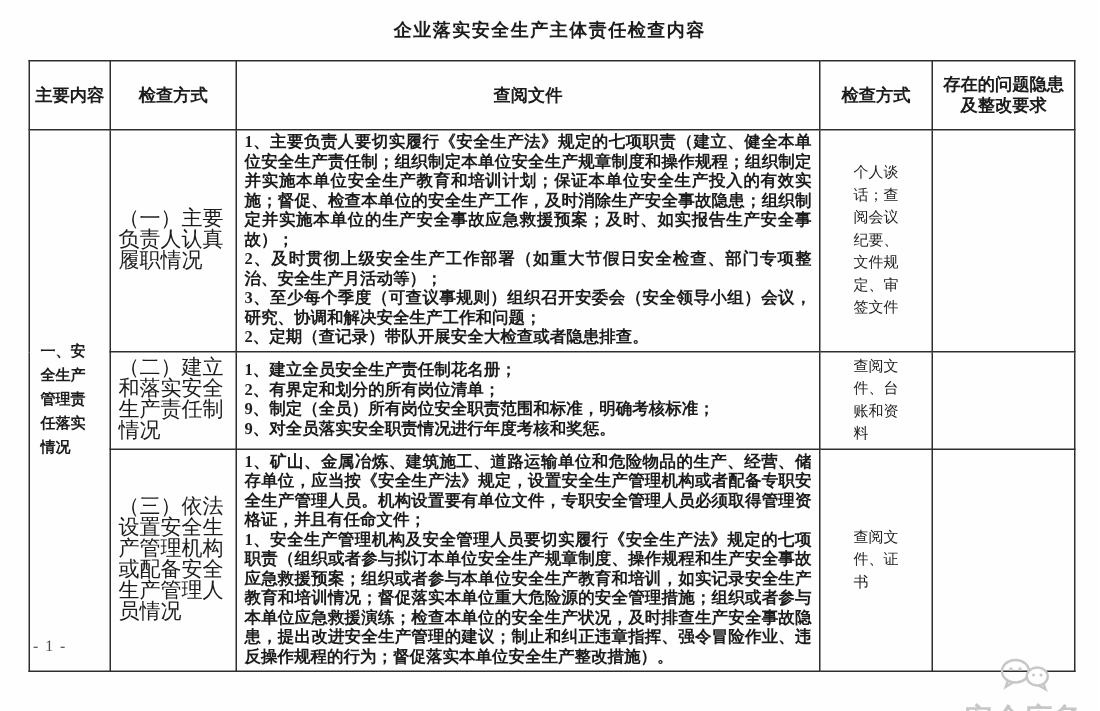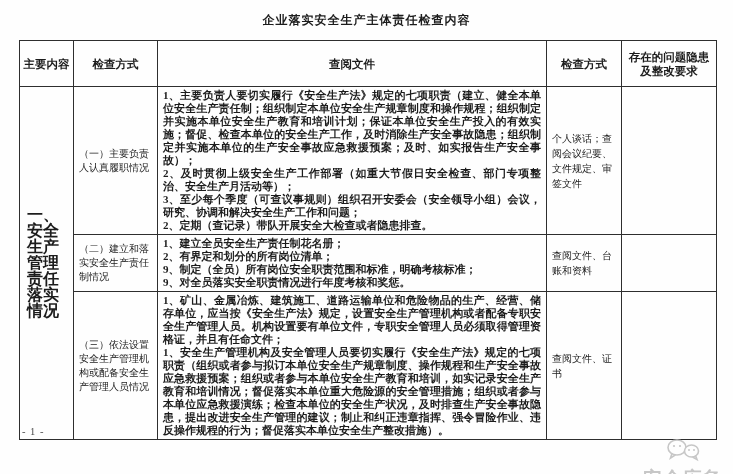--- a/index.html
+++ b/index.html
@@ -46,47 +46,47 @@
   }
   .inspection th {
     font-size: 11.5px;
     font-weight: bold;
     line-height: 14px;
     text-align: center;
     height: 46px;
   }
   td.main-content {
     font-weight: bold;
-    font-size: 16px;
+    font-size: 10px;
     line-height: 16px;
     text-align: left;
     padding: 2px 7px;
   }
   td.key-point {
-    font-size: 10px;
+    font-size: 14px;
     line-height: 14px;
     text-align: left;
     padding: 2px 5px;
   }
   td.standards {
     vertical-align: middle;
     padding: 2px 5px;
   }
   td.standards p {
     margin: 0;
     font-weight: bold;
     font-size: 11px;
     line-height: 13px;
     text-align: justify;
   }
   td.method {
     font-size: 10px;
     line-height: 15px;
     text-align: left;
-    padding: 2px 5px;
+    padding: 2px 22px;
   }
   td.issues { background: #fefefe; }
   .row-1 { height: 140px; }
   .row-2 { height: 55px; }
   .row-3 { height: 131px; }
   .page-number {
     position: absolute;
     left: 22px;
     top: 426px;
     font-size: 10.5px;

